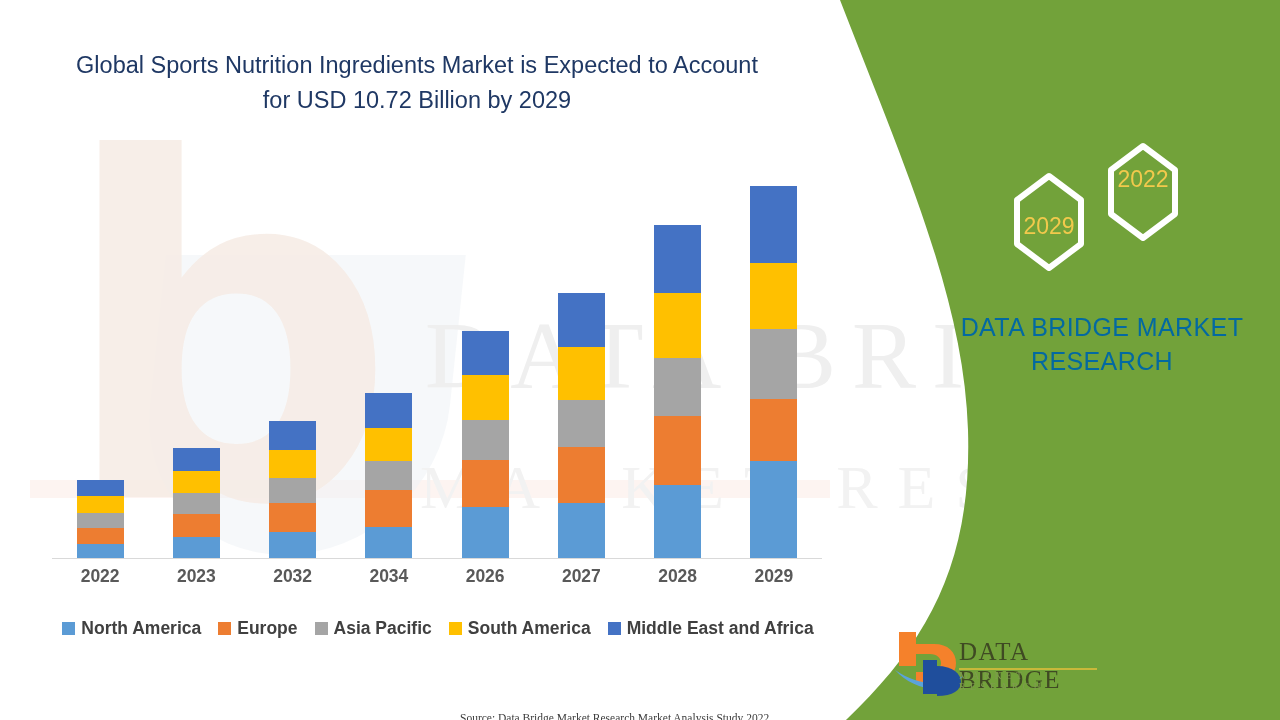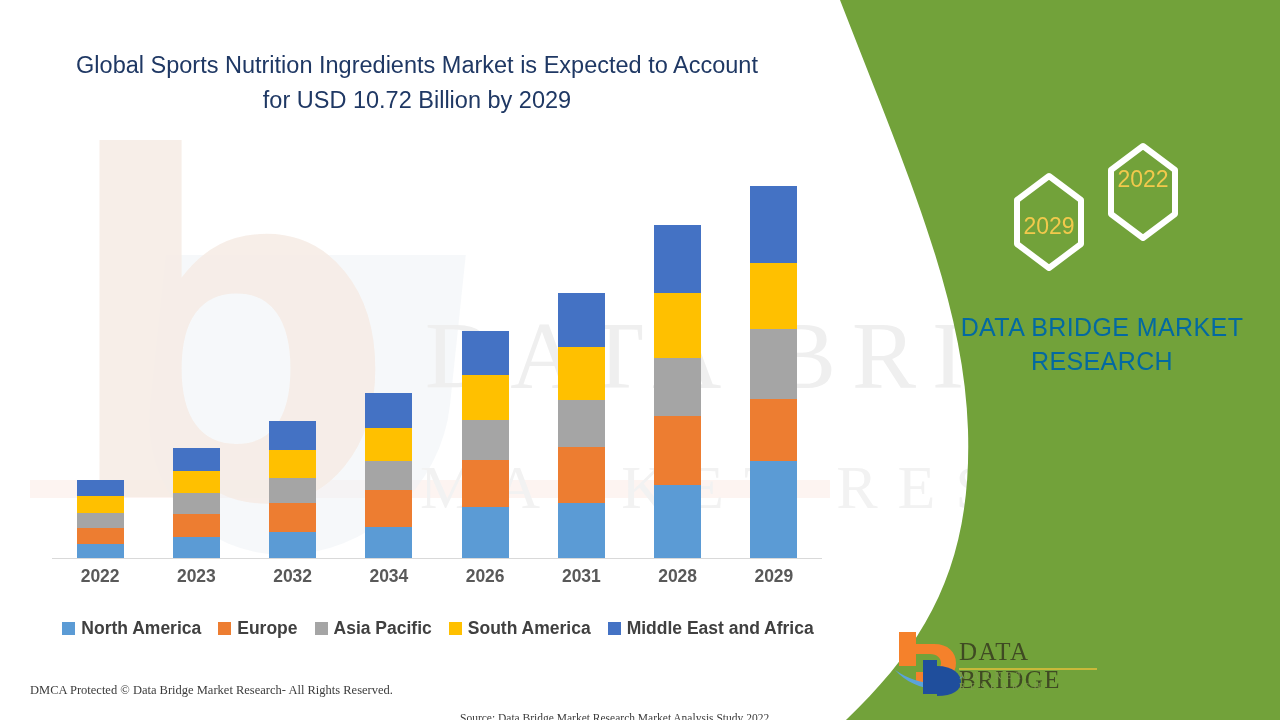--- a/index.html
+++ b/index.html
@@ -203,21 +203,21 @@
           <div class="seg" style="height: 97px; background: rgb(91, 155, 213);"></div>
         </div>
       </div>
     </div>
   <div class="xlabels" id="xlabels">
       <div class="xlabel">2022</div>
       <div class="xlabel">2023</div>
       <div class="xlabel">2032</div>
       <div class="xlabel">2034</div>
       <div class="xlabel">2026</div>
-      <div class="xlabel">2031</div>
+      <div class="xlabel">2027</div>
       <div class="xlabel">2028</div>
       <div class="xlabel">2029</div>
     </div>
 
   <div class="legend" id="legend">
       <div class="legend-item">
         <span class="legend-swatch" style="background: rgb(91, 155, 213);"></span>
         <span class="legend-text">North America</span>
       </div>
       <div class="legend-item">
@@ -231,21 +231,20 @@
       <div class="legend-item">
         <span class="legend-swatch" style="background: rgb(255, 192, 0);"></span>
         <span class="legend-text">South America</span>
       </div>
       <div class="legend-item">
         <span class="legend-swatch" style="background: rgb(68, 114, 196);"></span>
         <span class="legend-text">Middle East and Africa</span>
       </div>
     </div>
 
-  <div class="footer-left">DMCA Protected © Data Bridge Market Research- All Rights Reserved.</div>
   <div class="footer-source">Source: Data Bridge Market Research Market Analysis Study 2022</div>
 
   <div class="green-panel">
     <svg width="470" height="720" viewBox="0 0 470 720" xmlns="http://www.w3.org/2000/svg">
       <path d="M 30 0 L 470 0 L 470 720 L 36 720
                C 120 640, 162 560, 158 430
                C 154 300, 96 170, 30 0 Z" fill="#72a23a"></path>
     </svg>
   </div>
 

